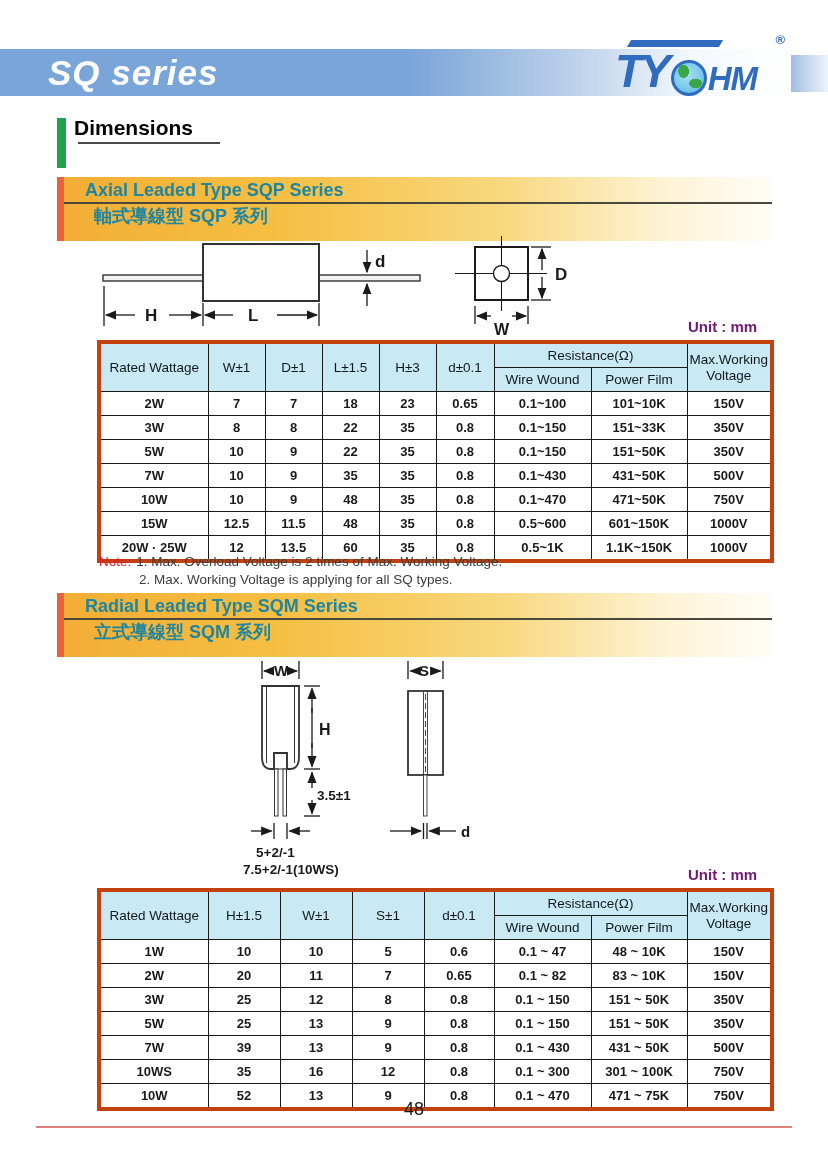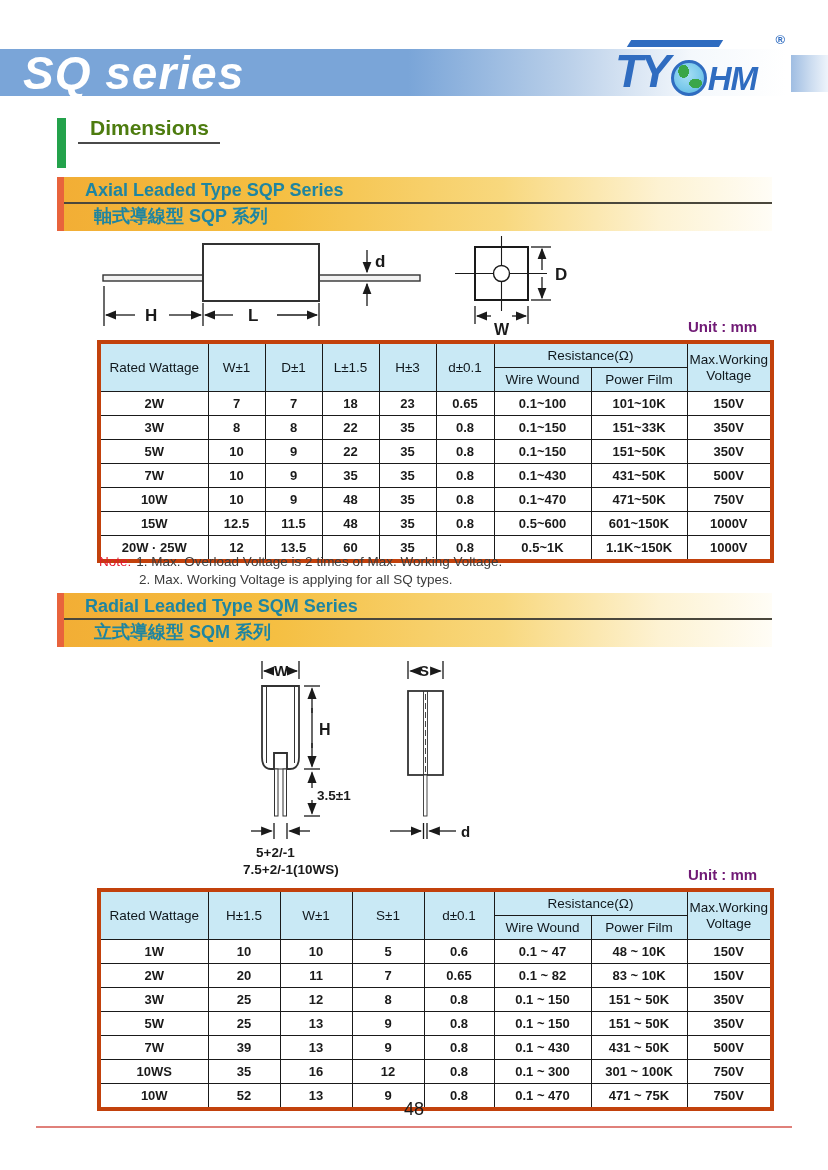--- a/index.html
+++ b/index.html
@@ -7,21 +7,21 @@
     position:relative; width:828px; height:1170px; margin:0 auto;
     background:#ffffff; overflow:hidden;
     font-family:"Liberation Sans", sans-serif; color:#222;
   }
   
   .header-bar {
     position:absolute; left:0; top:49px; width:786px; height:47px;
     background:linear-gradient(90deg,#7aa5d8 0%,#7aa5d8 52%,#b9cfe9 72%,#f4f8fc 88%,#ffffff 100%);
   }
   .header-title {
-    position:absolute; left:23px; top:51px; font-size:46px; line-height:44px;
+    position:absolute; left:48px; top:51px; font-size:35px; line-height:44px;
     font-weight:bold; font-style:italic; color:#ffffff; letter-spacing:1px;
   }
   .edge-box {
     position:absolute; right:0; top:55px; width:37px; height:37px;
     background:linear-gradient(90deg,#9fbde2 0%,#cdddf0 55%,#eef4fb 100%);
   }
   .logo { position:absolute; left:615px; top:36px; width:172px; height:64px;
           color:#2f6cc0; font-style:italic; font-weight:bold; }
   .logo-row { position:absolute; left:0; top:8px; display:flex; align-items:center; }
   .logo-bar { position:absolute; left:14px; top:4px; width:92px; height:7px;
@@ -32,26 +32,26 @@
     border:3px solid #2f6cc0; margin:14px 1px 0 3px;
     background:
       radial-gradient(9px 11px at 32% 28%, #3aa648 0 58%, rgba(0,0,0,0) 60%),
       radial-gradient(11px 8px at 72% 68%, #3aa648 0 58%, rgba(0,0,0,0) 60%),
       radial-gradient(circle at 45% 40%, #a6def4 0%, #7ccaec 55%, #55b2de 100%);
   }
   .logo-hm { font-size:33px; line-height:38px; margin-top:16px; letter-spacing:-1px; }
   .logo-reg { position:absolute; right:2px; top:-4px; font-size:13px; font-style:normal; }
   
   .green-bar { position:absolute; left:57px; top:118px; width:9px; height:50px; background:#23a24b; }
-  .dim-title { position:absolute; left:90px; top:116px; font-size:21px; font-weight:bold; color:#4d7c0f; }
+  .dim-title { position:absolute; left:74px; top:116px; font-size:21px; font-weight:bold; color:#000000; }
   .dim-rule  { position:absolute; left:78px; top:142px; width:142px; height:2px; background:#4a4a4a; }
   .dim-zh    { position:absolute; left:78px; top:146px; font-size:19px; font-weight:bold; color:#e2192c;margin-top:42px; }
   
   .banner {
-    position:absolute; left:57px; width:708px; height:54px;
+    position:absolute; left:57px; width:708px; height:64px;
     border-left:7px solid #e8633c;
     background:linear-gradient(90deg,#f2ae35 0%,#f5bf42 30%,#f8d87e 62%,#fdf2d2 84%,#fffdf6 100%);
   }
   .banner-en { padding:2px 0 0 21px; font-size:18px; line-height:22px; font-weight:bold; color:#1f85a0; }
   .banner-rule { margin-top:1px; height:2px; background:#4a473c; }
   .banner-zh { padding:1px 0 0 30px; font-size:18px; line-height:23px; font-weight:bold; color:#1f85a0; }
   .banner1 { top:177px; }
   .banner2 { top:593px; }
   
   .axial-svg  { position:absolute; left:95px;  top:236px; }

